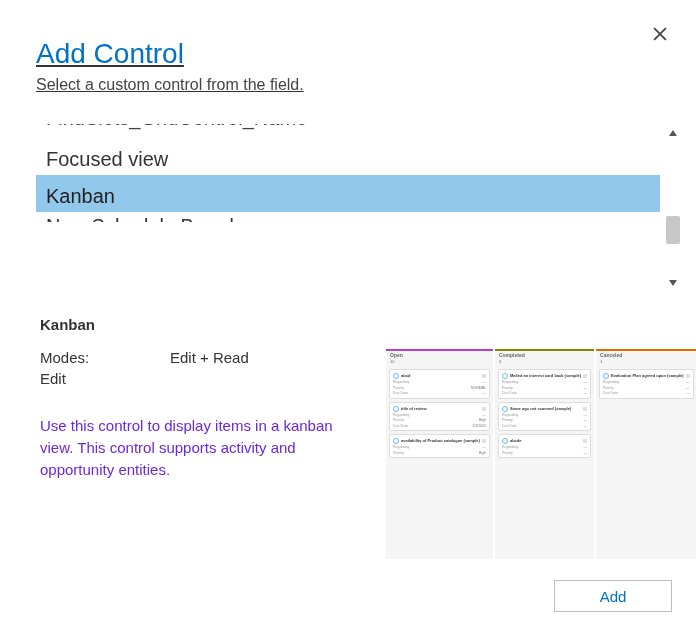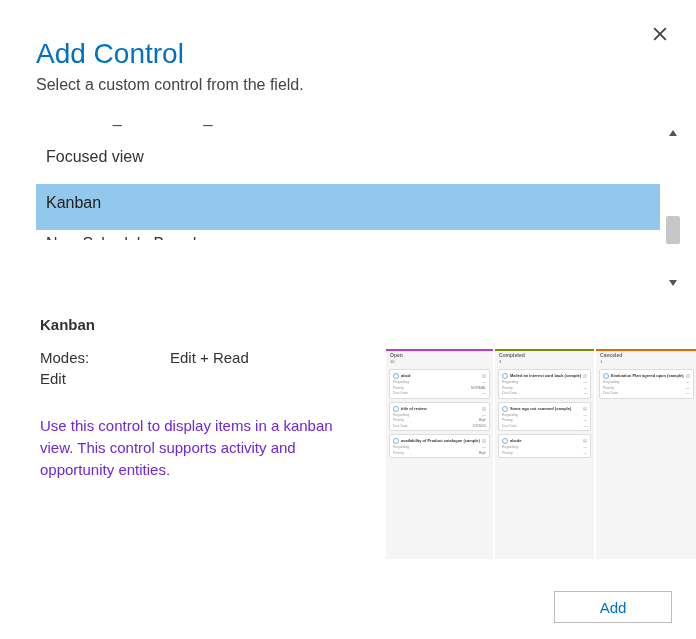--- a/index.html
+++ b/index.html
@@ -24,20 +24,21 @@
     top: 24px;
     right: 26px;
     width: 20px;
     height: 20px;
     cursor: pointer;
     color: #444;
   }
   .close-btn svg { width: 20px; height: 20px; }
   .header {
     padding: 38px 36px 6px 36px;
+    text-decoration: underline;
   }
   .title {
     font-size: 28px;
     font-weight: 400;
     color: #0072C6;
     margin: 0 0 6px 0;
   }
   .subtitle {
     font-size: 16px;
     color: #444;
@@ -49,22 +50,22 @@
     width: 624px;
     height: 168px;
   }
   .list {
     position: absolute;
     inset: 0;
     overflow: hidden;
     border-radius: 0;
   }
   .list-item {
-    padding: 10px 10px 18px 10px;
-    font-size: 16px;
+    padding: 10px 10px 4px 10px;
+    font-size: 20px;
     color: #333;
     white-space: nowrap;
     cursor: default;
   }
   .list-item.truncated-top {
     color: #444;
     overflow: hidden;
     height: 14px;
     padding-top: 0;
     padding-bottom: 6px;
@@ -184,21 +185,21 @@
   }
   .kcard .krow1 { display:flex; align-items:center; gap:2px; }
   .kcircle { width:6px; height:6px; border-radius:50%; border:1px solid #6fb7e7; flex:0 0 6px;}
   .ktitle { font-size:4px; color:#333; font-weight:700; line-height:1; flex:1; white-space:nowrap; overflow:hidden;}
   .kcard .krow { display:flex; justify-content:space-between; font-size:3.5px; color:#999; line-height:1; margin-top:2px;}
   .krow .kval { color:#777;}
   .kbadge { width:4px; height:4px; background:#e0e0e0;}
   .footer {
     position: absolute;
     right: 24px;
-    bottom: 16px;
+    bottom: 27px;
   }
   .add-btn {
     width: 118px;
     height: 32px;
     border: 1px solid #bdbdbd;
     background: #fff;
     color: #0072C6;
     font-size: 15px;
     cursor: pointer;
     font-family: inherit;

